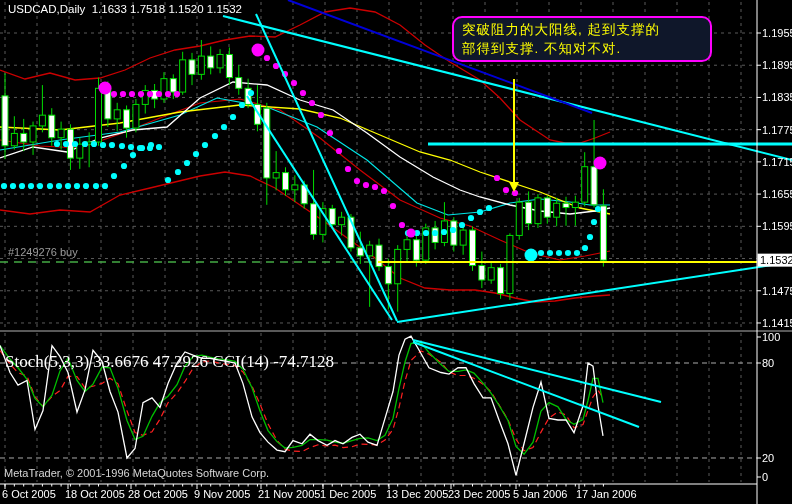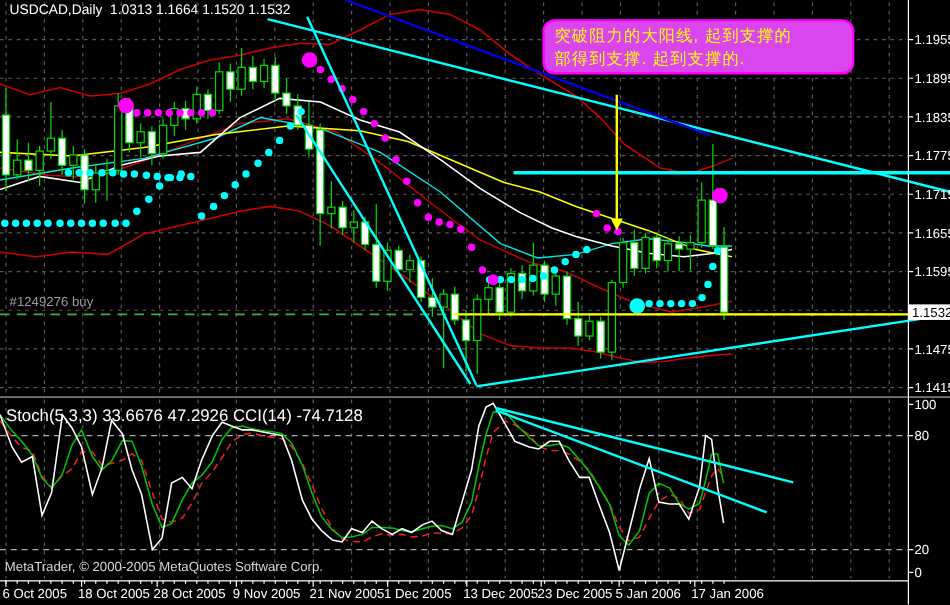--- a/index.html
+++ b/index.html
@@ -1,24 +1,24 @@
 <!DOCTYPE html>
 <html><head>
 <meta charset="utf-8">
 <style>
   html,body{margin:0;padding:0;background:#000;}
   #stage{position:relative;width:792px;height:504px;background:#000;overflow:hidden;
          font-family:"Liberation Sans",sans-serif;}
   .t{position:absolute;white-space:pre;}
   #title-line{left:8px;top:3px;color:#ffffff;font-size:11.5px;}
   #annotation-box{position:absolute;left:452px;top:16px;width:240px;
-      border:2px solid #ff00ff;border-radius:10px;background:#d946ef;
+      border:2px solid #ff00ff;border-radius:10px;background:#0f172a;
       padding:2px 8px;color:#ffff00;font-size:13.5px;line-height:19px;letter-spacing:1px;}
   #order-label{left:8px;top:246px;color:#9c9c9c;font-size:11px;}
-  #osc-label{left:5px;top:338px;color:#ffffff;font-size:14px;}
+  #osc-label{left:5px;top:352px;color:#ffffff;font-size:17px;font-family:Liberation Serif, serif;}
   #copyright{left:4px;top:467px;color:#d6d6d6;font-size:11px;}
   svg{position:absolute;left:0;top:0;}
 </style>
 </head>
 <body>
 
 <div id="stage">
   <svg id="chart" width="792" height="504">
       <line x1="5" y1="2" x2="5" y2="330" stroke="#5a5a5a" stroke-width="1" stroke-dasharray="3,4"></line>
       <line x1="5" y1="333" x2="5" y2="482" stroke="#5a5a5a" stroke-width="1" stroke-dasharray="3,4"></line>
@@ -431,21 +431,21 @@
       <text x="760" y="264.151" fill="#000000" font-size="11" font-family="Liberation Sans, sans-serif" text-anchor="start">1.1532</text>
       <text x="762" y="341" fill="#ffffff" font-size="11" font-family="Liberation Sans, sans-serif" text-anchor="start">100</text>
       <line x1="757" y1="337" x2="761" y2="337" stroke="#ffffff" stroke-width="1"></line>
       <text x="762" y="367" fill="#ffffff" font-size="11" font-family="Liberation Sans, sans-serif" text-anchor="start">80</text>
       <line x1="757" y1="363" x2="761" y2="363" stroke="#ffffff" stroke-width="1"></line>
       <text x="762" y="462" fill="#ffffff" font-size="11" font-family="Liberation Sans, sans-serif" text-anchor="start">20</text>
       <line x1="757" y1="458" x2="761" y2="458" stroke="#ffffff" stroke-width="1"></line>
       <text x="762" y="481" fill="#ffffff" font-size="11" font-family="Liberation Sans, sans-serif" text-anchor="start">0</text>
       <line x1="757" y1="477" x2="761" y2="477" stroke="#ffffff" stroke-width="1"></line>
     </svg>
-  <div class="t" id="title-line">USDCAD,Daily  1.0313 1.1664 1.1520 1.1532</div>
+  <div class="t" id="title-line">USDCAD,Daily  1.1633 1.7518 1.1520 1.1532</div>
   <div id="annotation-box">
     <span style="display:block">突破阻力的大阳线, 起到支撑的</span>
-    <span style="display:block">部得到支撑. 起到支撑的.</span>
+    <span style="display:block">部得到支撑. 不知对不对.</span>
   </div>
   <div class="t" id="order-label">#1249276 buy</div>
   <div class="t" id="osc-label">Stoch(5,3,3) 33.6676 47.2926 CCI(14) -74.7128</div>
-  <div class="t" id="copyright">MetaTrader, © 2000-2005 MetaQuotes Software Corp.</div>
+  <div class="t" id="copyright">MetaTrader, © 2001-1996 MetaQuotes Software Corp.</div>
 </div>
 
 </body></html>

